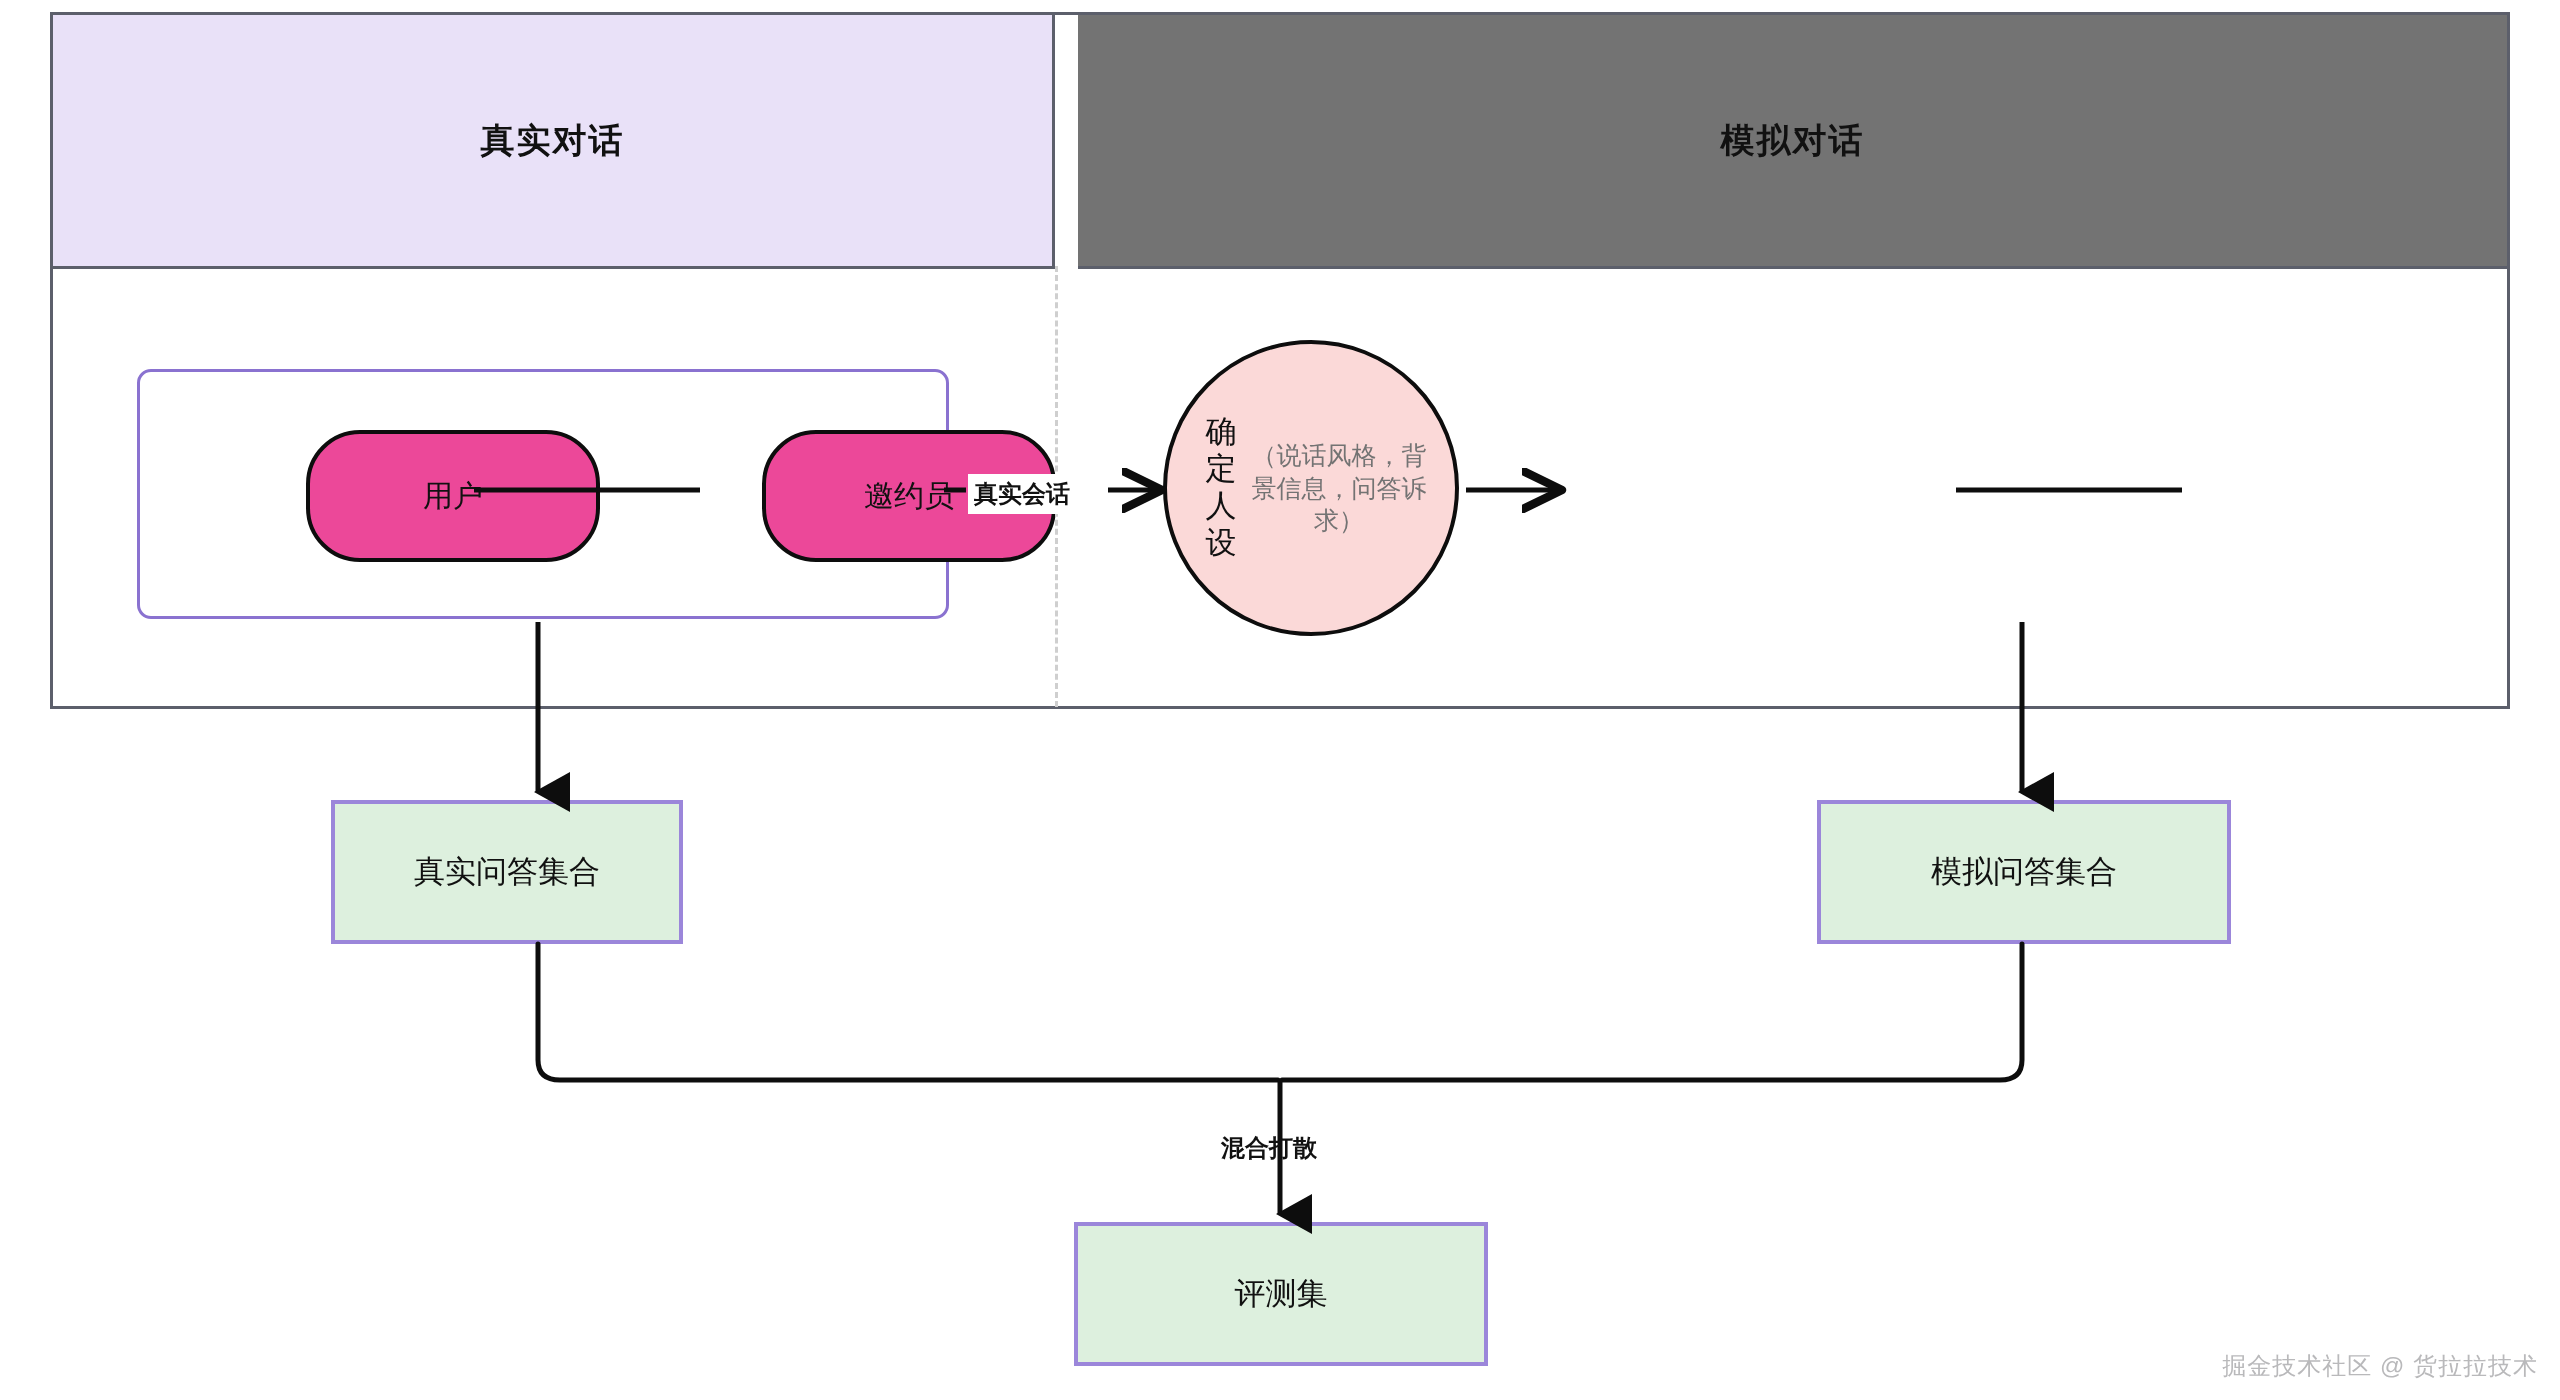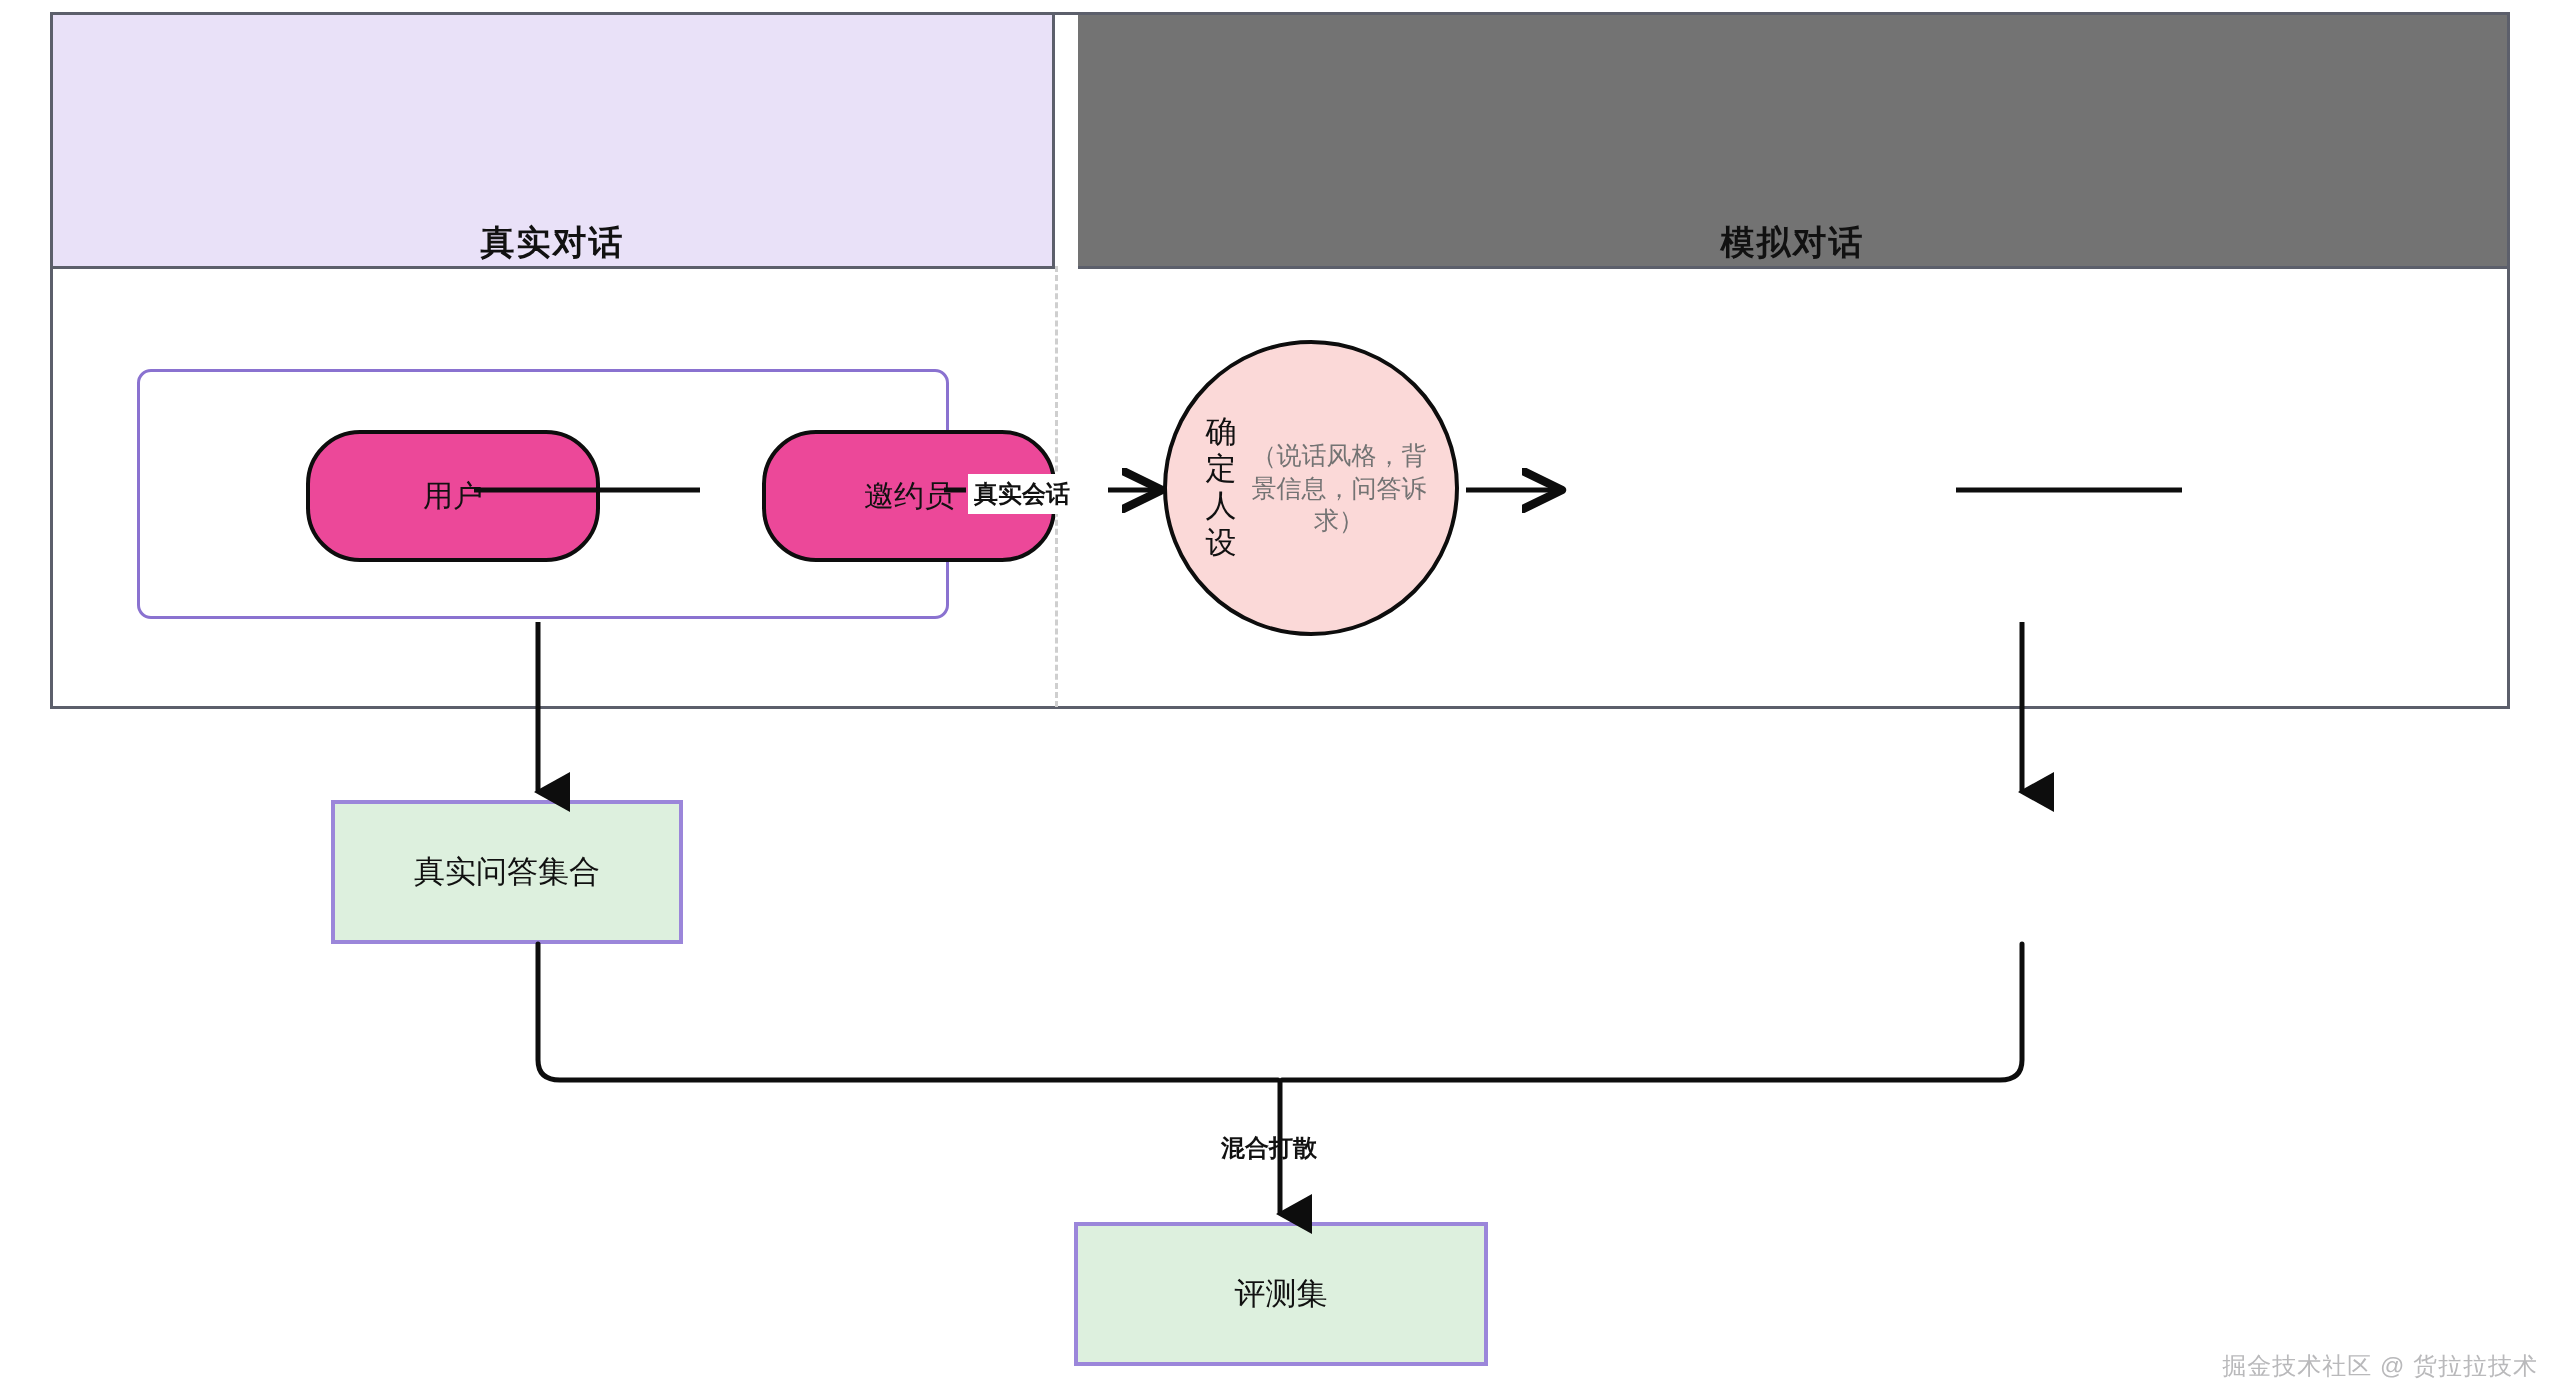--- a/index.html
+++ b/index.html
@@ -7,21 +7,21 @@
        font-family:"Liberation Sans","DejaVu Sans",sans-serif;color:#1a1a1a;}
 
   .canvas{position:absolute;left:0;top:0;width:2560px;height:1400px;}
   .svg-layer{position:absolute;left:0;top:0;width:2560px;height:1400px;pointer-events:none;}
 
   
   .frame{position:absolute;left:50px;top:12px;width:2460px;height:697px;
          border:3px solid #5c5f6b;box-sizing:border-box;background:#fff;}
 
   .hdr-row{position:absolute;left:0;top:0;width:100%;height:254px;display:flex;}
-  .hdr-cell{display:flex;align-items:flex-end;justify-content:center;box-sizing:border-box;
+  .hdr-cell{display:flex;align-items:center;justify-content:center;box-sizing:border-box;
             border-bottom:3px solid #5c5f6b;}
   .hdr-left{width:1002px;background:#e9e1f8;border-right:3px solid #5c5f6b;}
   .hdr-right{flex:1;background:#737373;margin-left:23px;}
   .hdr-title{font-size:34px;font-weight:bold;letter-spacing:2px;color:#111;}
 
   .body-row{position:absolute;left:0;top:254px;width:100%;height:440px;}
 
   .vdivider{position:absolute;left:1002px;top:254px;width:0;height:440px;
             border-left:3px dashed #cfcfcf;}
 
@@ -105,20 +105,23 @@
   <div class="vdivider" style="left:1055px;top:266px;height:441px;"></div>
 
   <div class="circle">
     <div class="circle-main">确定人设</div>
     <div class="circle-sub">（说话风格，背景信息，问答诉求）</div>
   </div>
 
   <div class="gbox gbox-real">
     <span>真实问答集合</span>
   </div>
+  <div class="gbox gbox-sim">
+    <span>模拟问答集合</span>
+  </div>
   <div class="gbox gbox-eval">
     <span>评测集</span>
   </div>
 
   <svg class="svg-layer" viewBox="0 0 2560 1400" xmlns="http://www.w3.org/2000/svg">
     <defs>
       <marker id="arrowhead" markerWidth="9" markerHeight="9" refX="7.2" refY="4.5" orient="auto" markerUnits="strokeWidth">
         <path d="M0,0.6 L8,4.5 L0,8.4" fill="none" stroke="#0d0d0d" stroke-width="1.7" stroke-linecap="round" stroke-linejoin="round"></path>
       </marker>
       <marker id="arrowheadFill" markerWidth="8" markerHeight="8" refX="4" refY="6.4" orient="auto" markerUnits="strokeWidth">

